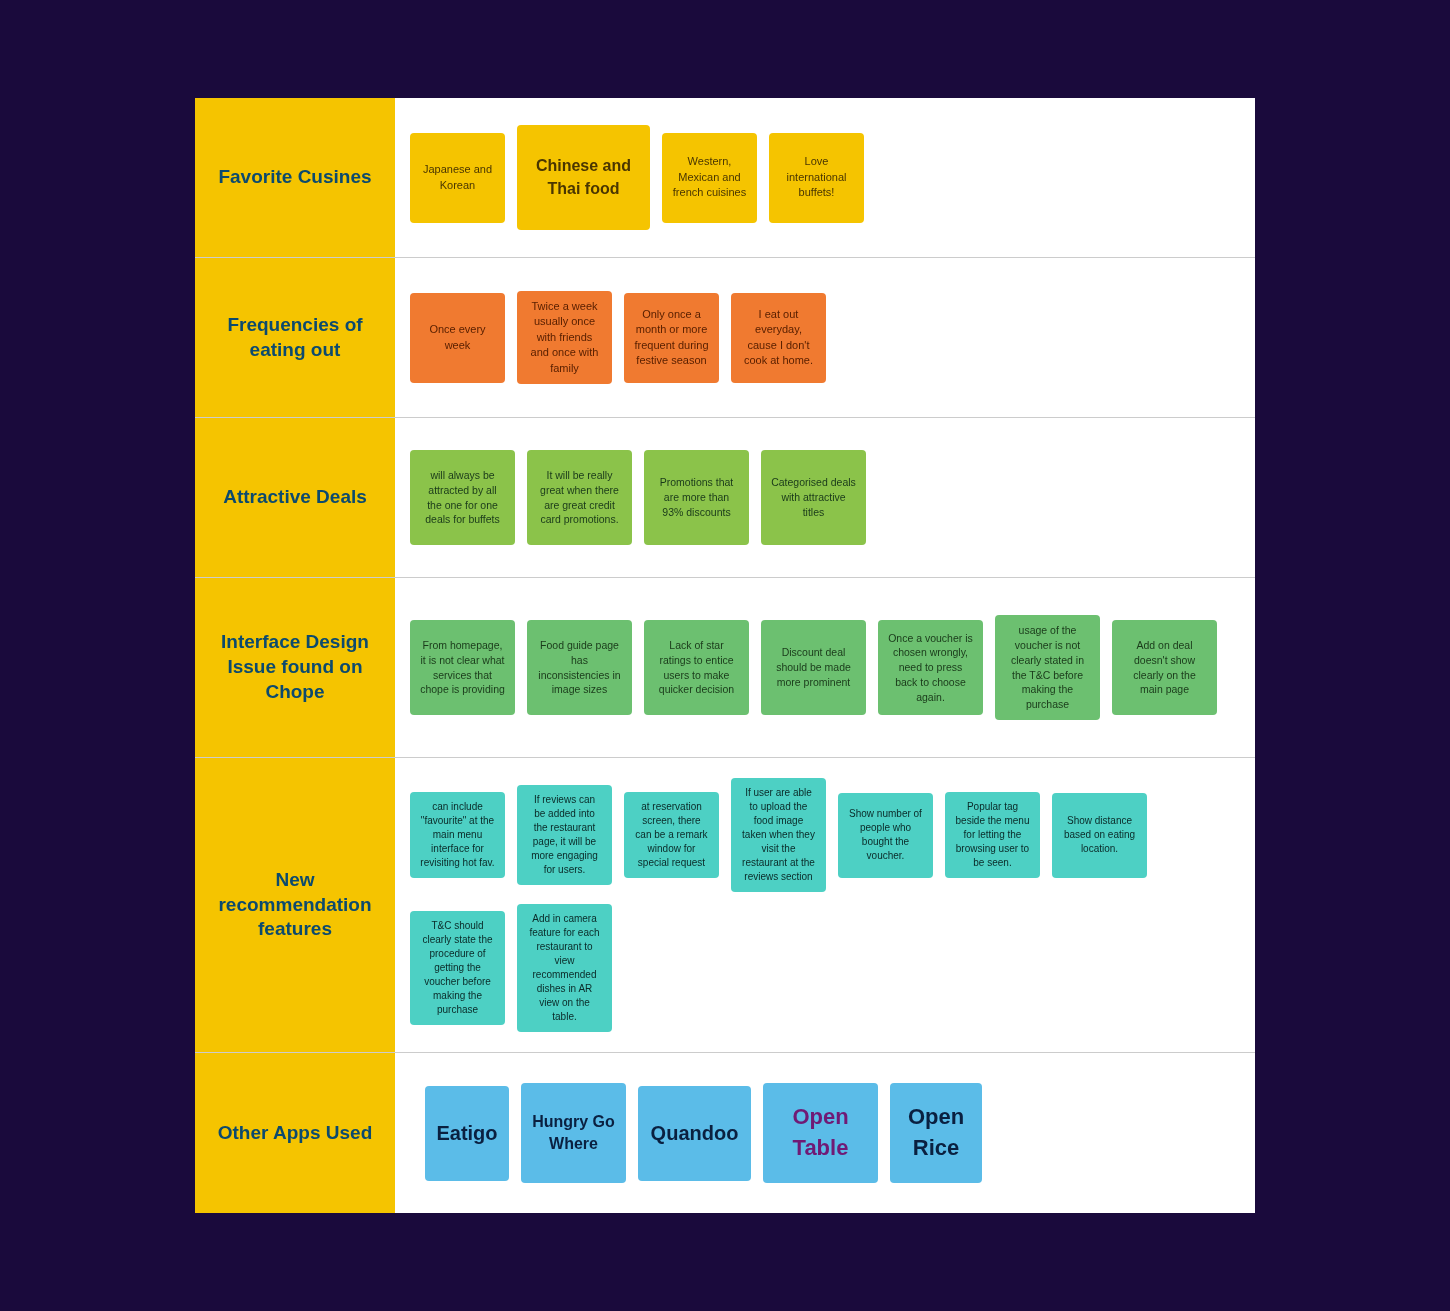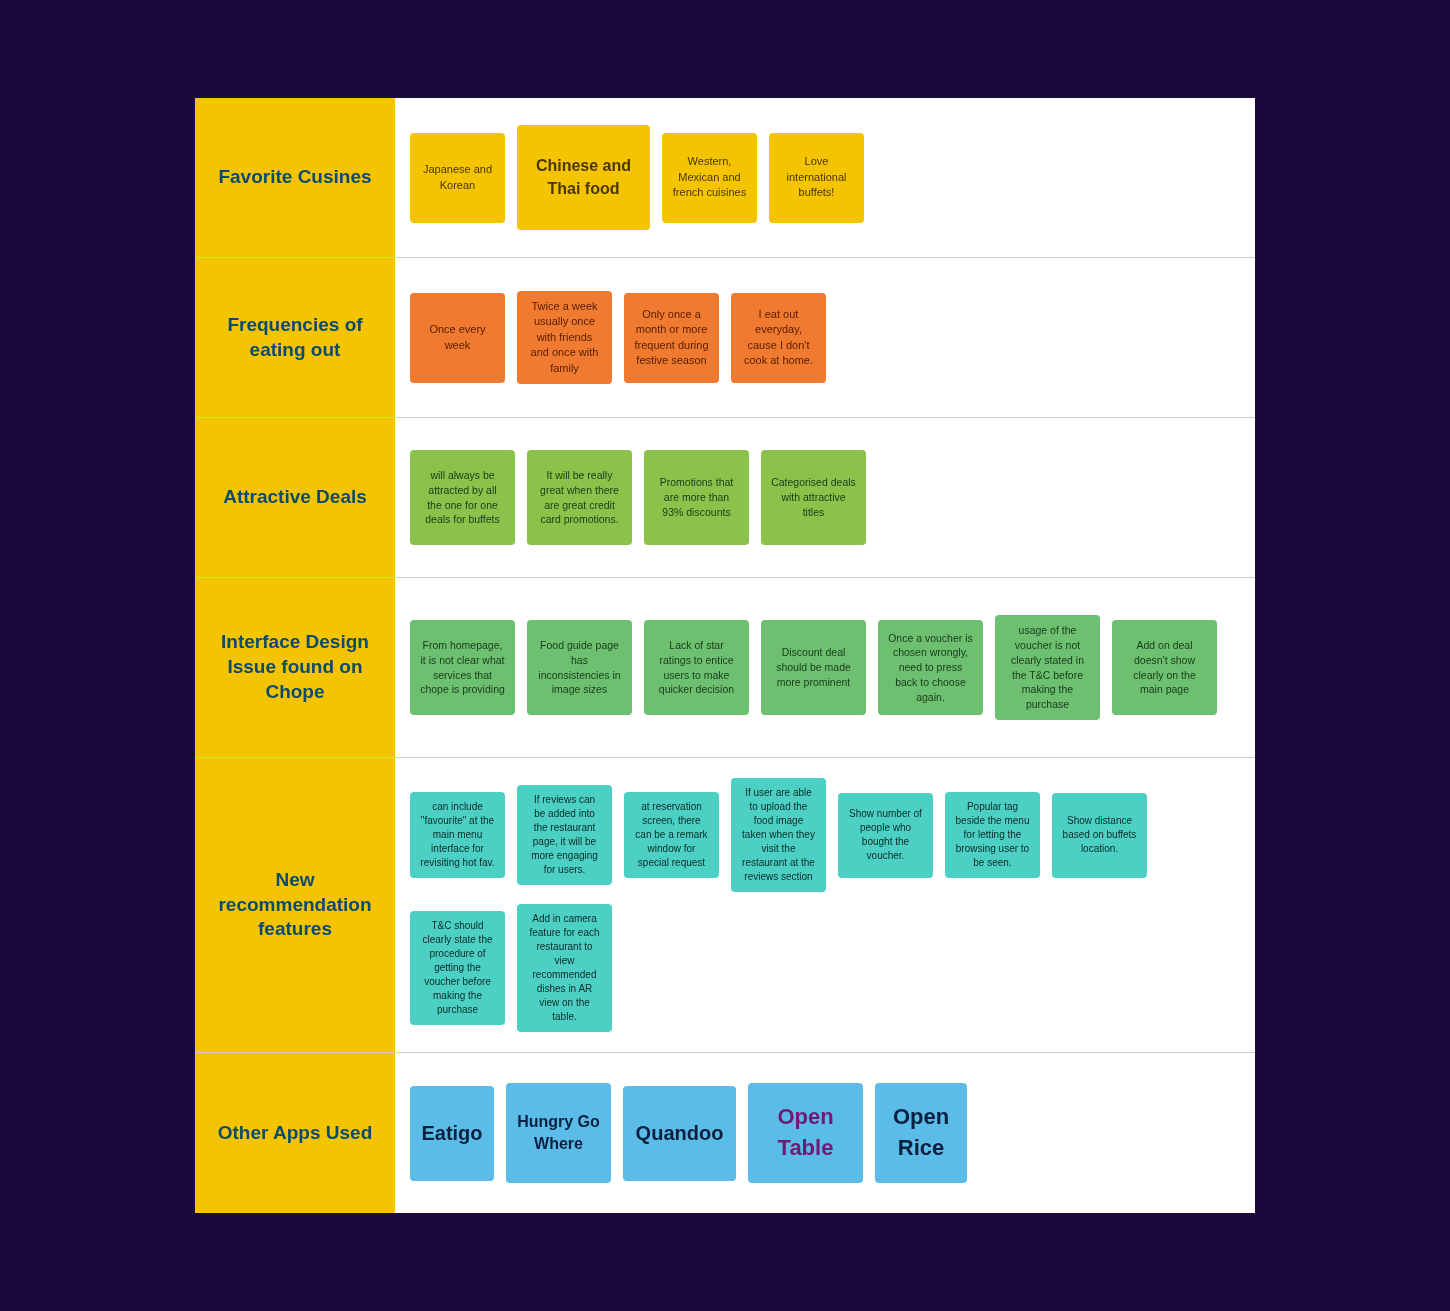--- a/index.html
+++ b/index.html
@@ -154,27 +154,27 @@
       <div class="label-col">
         <span>New recommendation features</span>
       </div>
       <div class="cards-col">
         <div class="note note-teal">can include "favourite" at the main menu interface for revisiting hot fav.</div>
         <div class="note note-teal">If reviews can be added into the restaurant page, it will be more engaging for users.</div>
         <div class="note note-teal">at reservation screen, there can be a remark window for special request</div>
         <div class="note note-teal">If user are able to upload the food image taken when they visit the restaurant at the reviews section</div>
         <div class="note note-teal">Show number of people who bought the voucher.</div>
         <div class="note note-teal">Popular tag beside the menu for letting the browsing user to be seen.</div>
-        <div class="note note-teal">Show distance based on buffets location.</div>
+        <div class="note note-teal">Show distance based on eating location.</div>
         <div class="note note-teal">T&amp;C should clearly state the procedure of getting the voucher before making the purchase</div>
         <div class="note note-teal">Add in camera feature for each restaurant to view recommended dishes in AR view on the table.</div>
       </div>
     </div>
 
-    <div class="row" style="min-height:160px;">
+    <div class="row" style="min-height:160px;gap:15px;">
       <div class="label-col">
         <span>Other Apps Used</span>
       </div>
       <div class="cards-col">
         <div class="note" style="background:#5bbce8;color:#0a2040;width:84px;min-height:95px;font-size:20px;font-weight:bold;">Eatigo</div>
         <div class="note" style="background:#5bbce8;color:#0a2040;width:105px;min-height:100px;font-size:16px;font-weight:bold;">Hungry Go Where</div>
         <div class="note" style="background:#5bbce8;color:#0a2040;width:113px;min-height:95px;font-size:20px;font-weight:bold;">Quandoo</div>
         <div class="note" style="background:#5bbce8;color:#701a75;width:115px;min-height:100px;font-size:22px;font-weight:bold;">Open Table</div>
         <div class="note" style="background:#5bbce8;color:#0a2040;width:92px;min-height:100px;font-size:22px;font-weight:bold;">Open Rice</div>
       </div>

